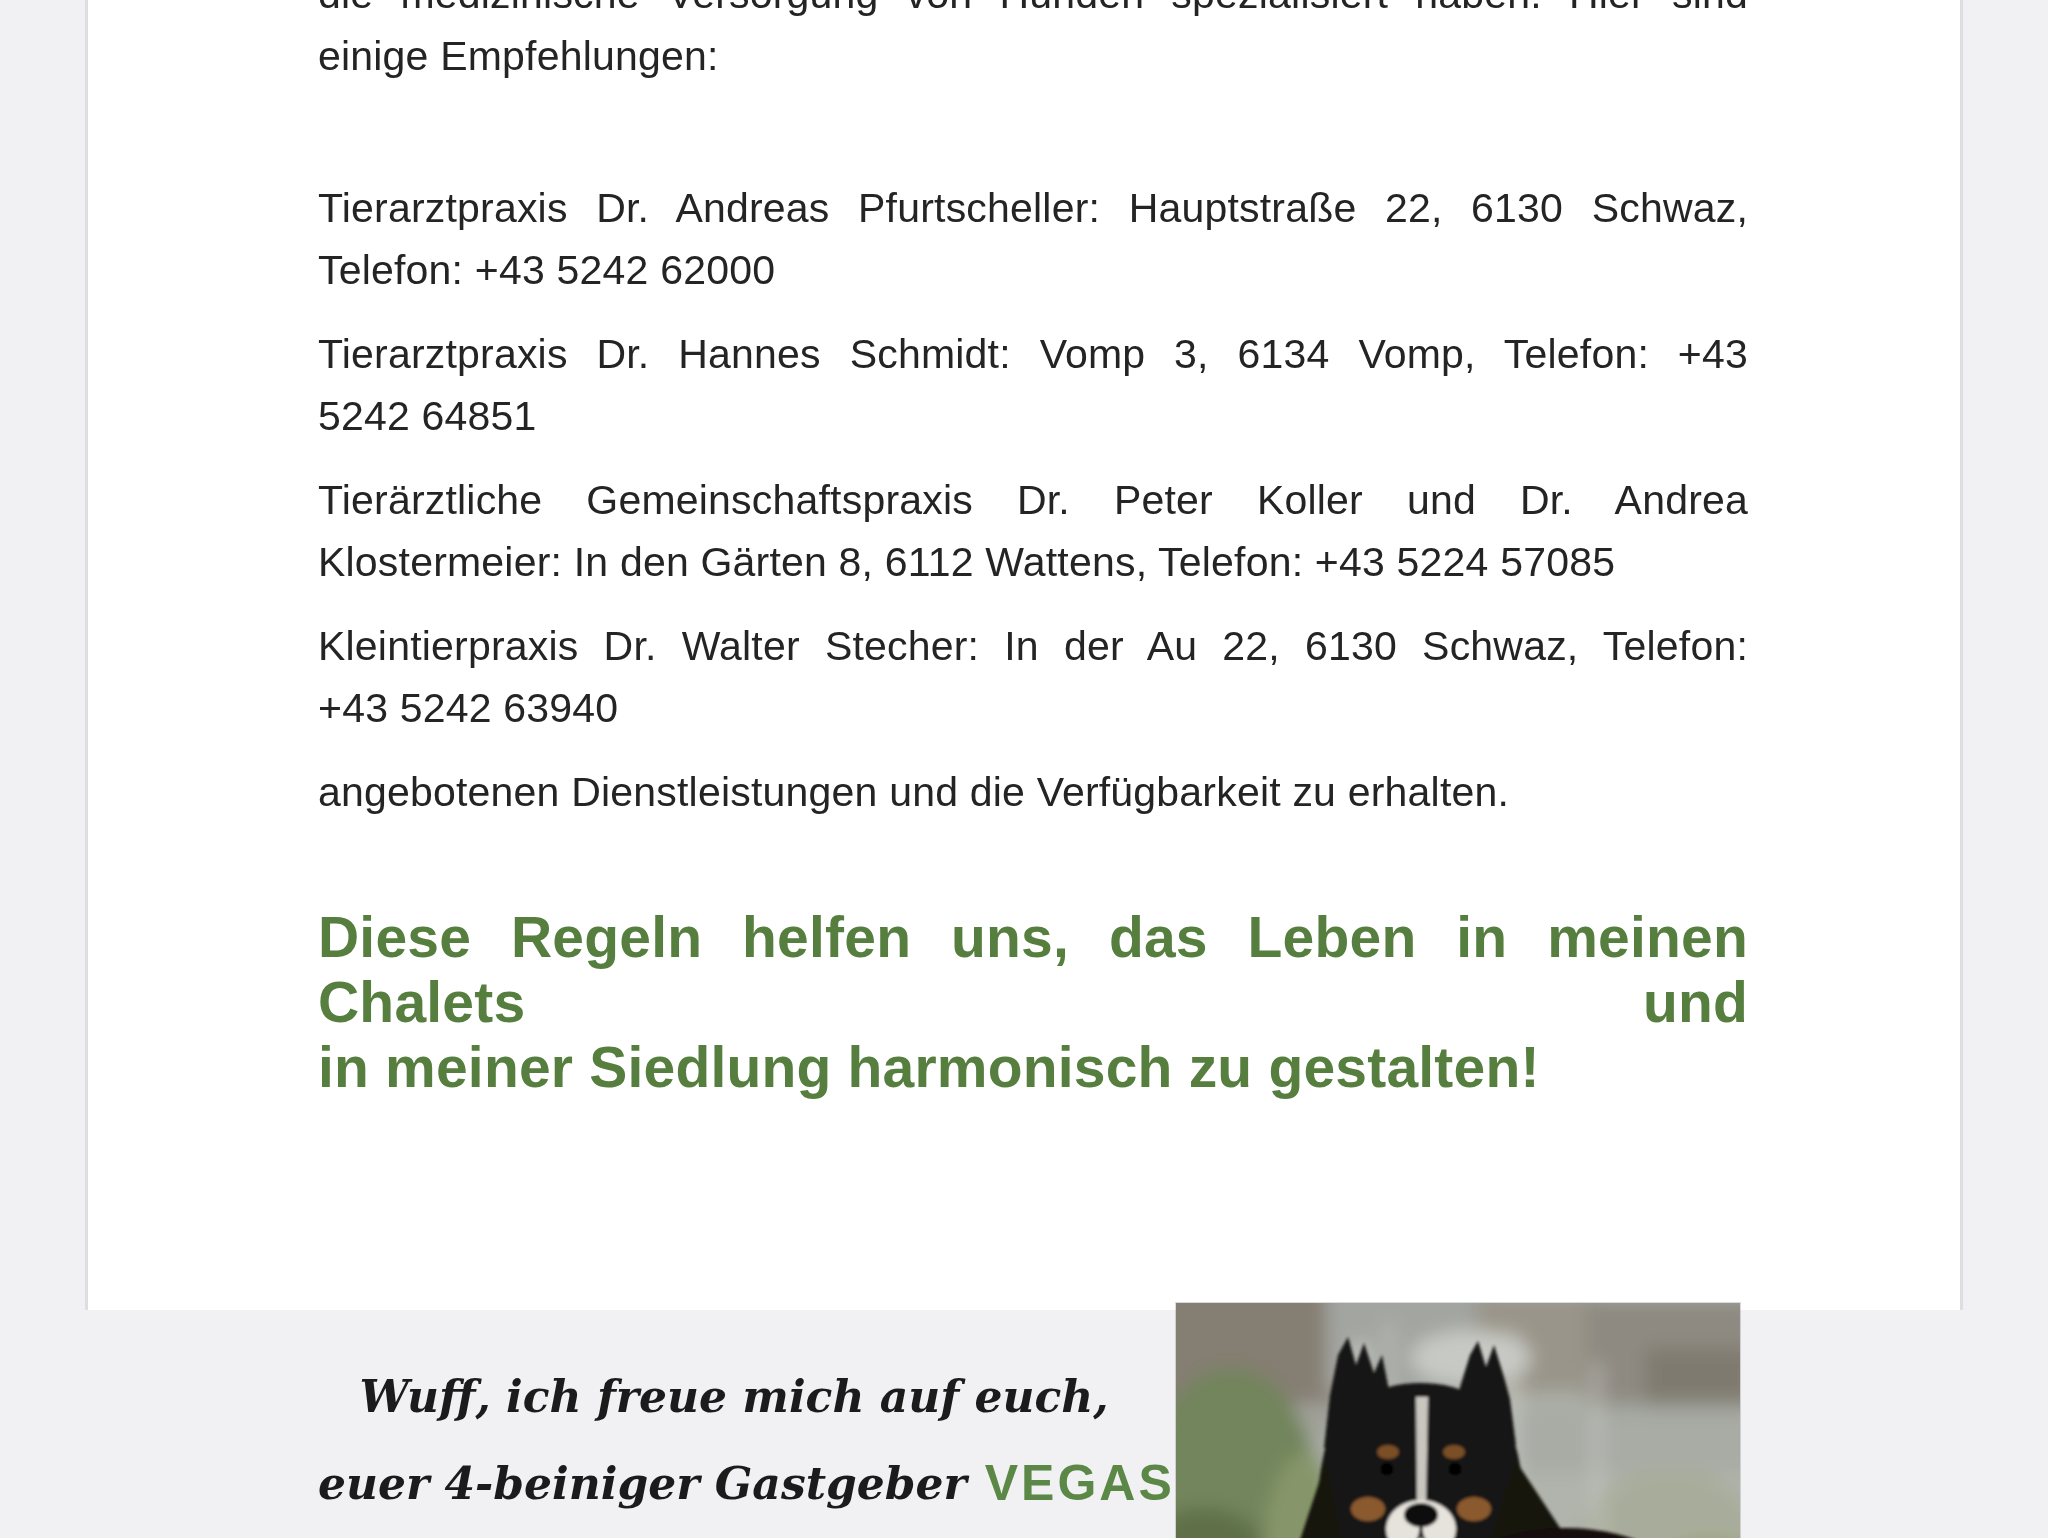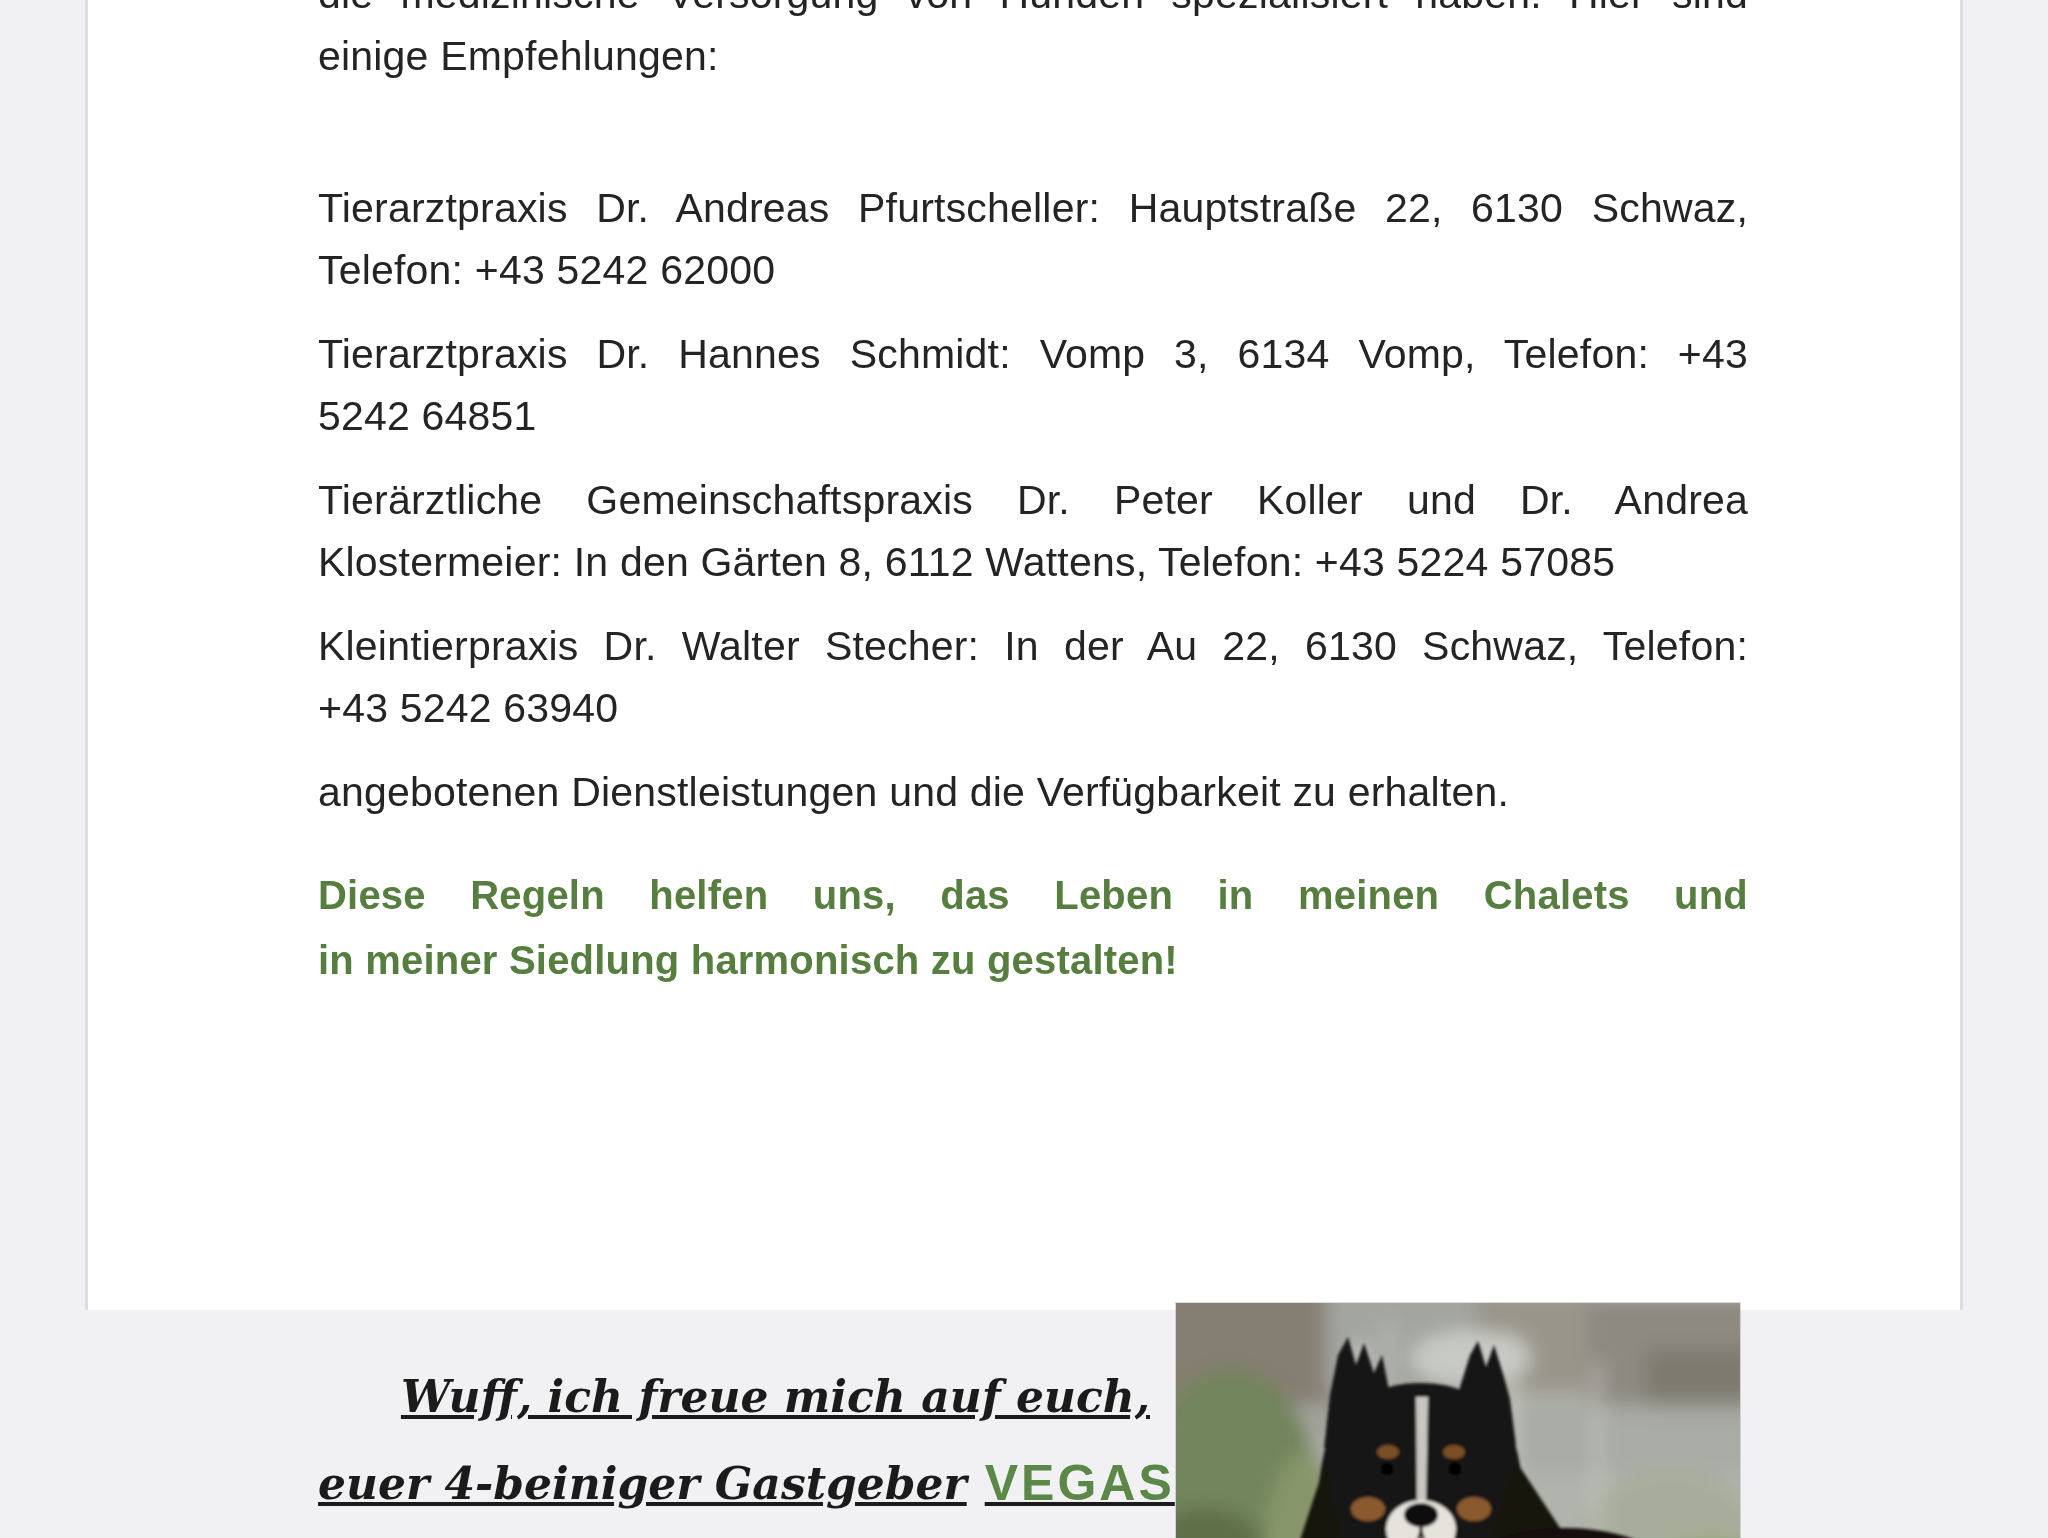--- a/index.html
+++ b/index.html
@@ -28,35 +28,34 @@
     position: absolute; left: 230px; top: -37px; width: 1430px;
     color: var(--text-color);
     font-size: 41px; line-height: 62px;
     letter-spacing: 0.2px;
   }
   .para { margin: 0 0 22px 0; }
   .para.gap-after { margin-bottom: 90px; }
   .l1 { text-align: justify; text-align-last: justify; }
   .l2 { text-align: left; }
   .heading {
-    margin-top: 40px;
+    margin-top: 82px;
     color: var(--accent-green);
     font-weight: bold;
-    font-size: 40px; line-height: 65px;
+    font-size: 57px; line-height: 65px;
     letter-spacing: 0.2px;
   }
   .script-line {
     position: absolute; left: 230px; width: 832px;
-    text-align: right;
+    text-align: center;
     font-family: "DejaVu Serif", serif;
     font-style: italic; font-weight: bold;
     font-size: 44px; line-height: 62px;
     color: #1b1b1b;
     white-space: nowrap;
-    text-decoration: underline;
   }
   .script-line-1 { top: 1366px; }
   .script-line-2 { top: 1452px; }
   .vegas-name {
     font-family: "Liberation Sans", sans-serif;
     font-style: normal; font-weight: bold;
     font-size: 50px; letter-spacing: 3px;
     color: var(--vegas-green);
     margin: 2px 10px 0 18px;
     vertical-align: -1px;

